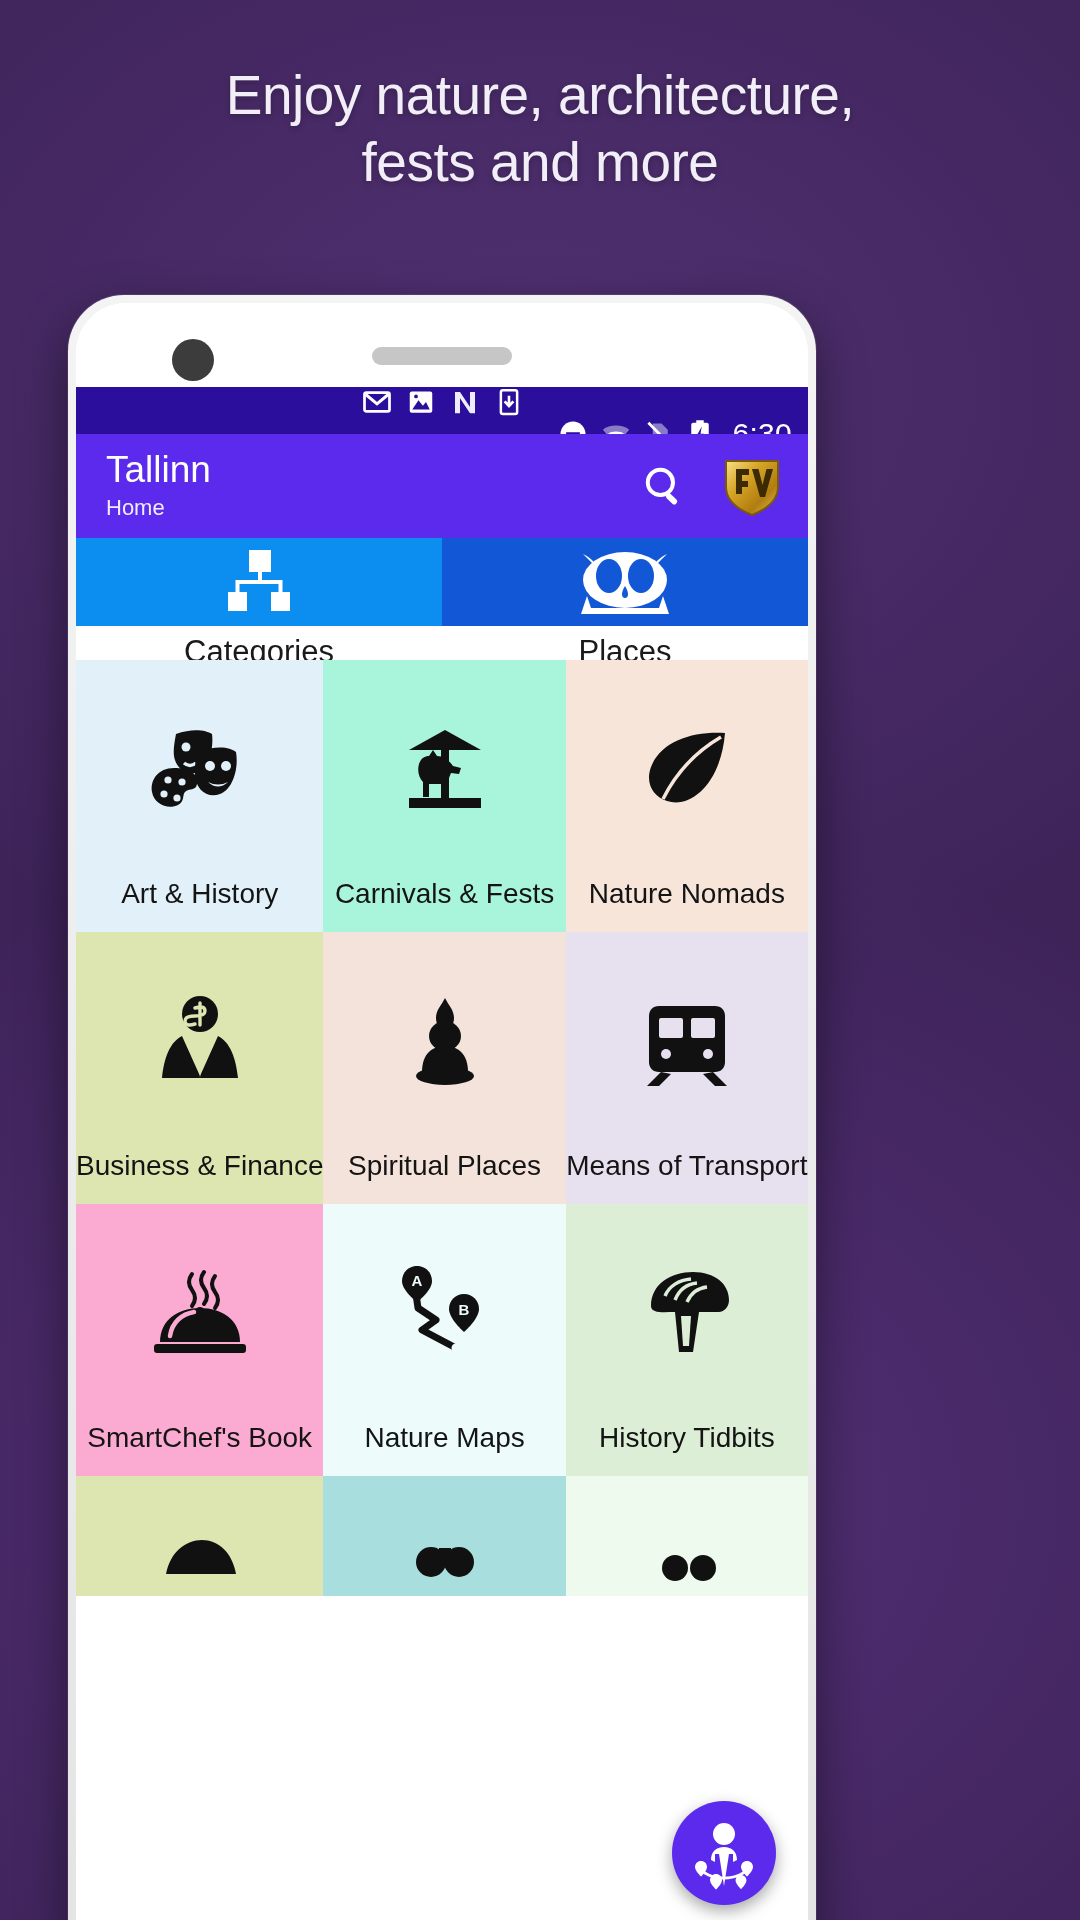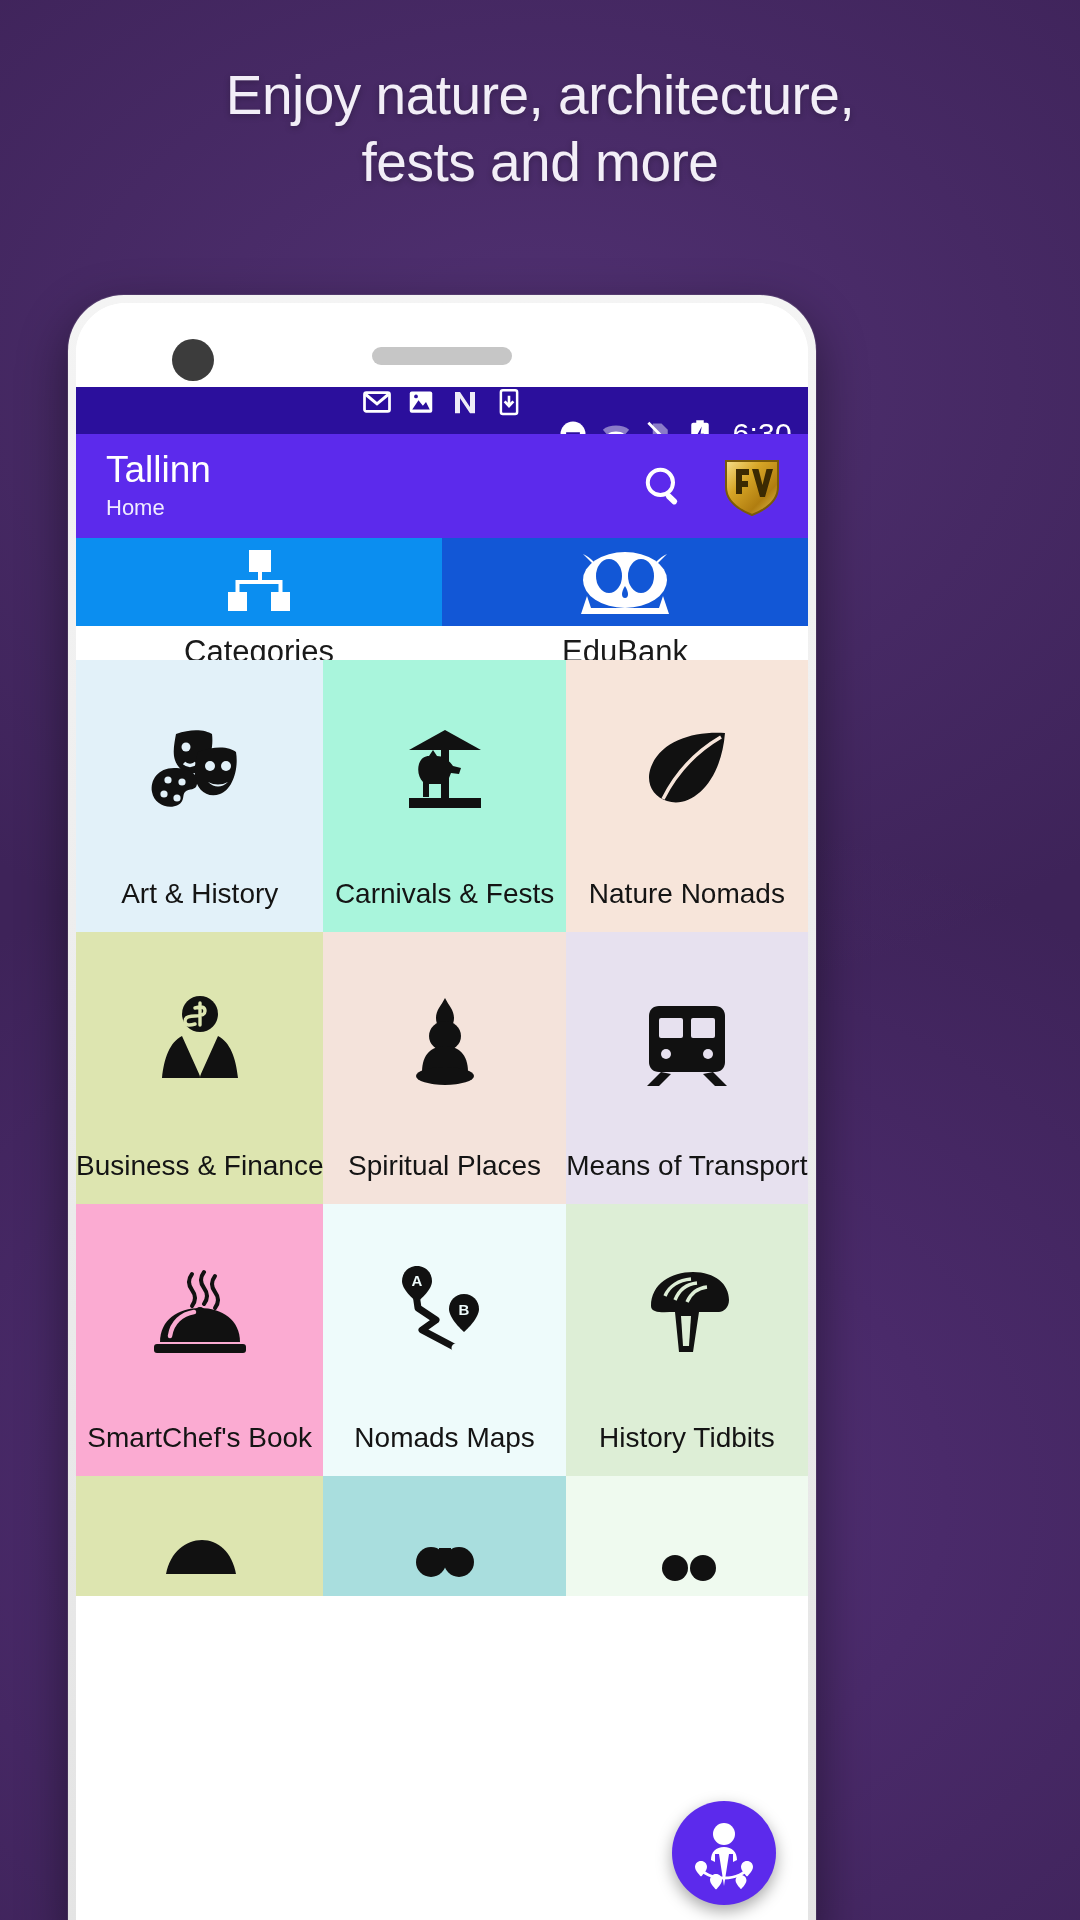--- a/index.html
+++ b/index.html
@@ -248,21 +248,21 @@
           <ellipse cx="64" cy="30" rx="13" ry="17" fill="#1257d6"></ellipse>
           <path d="M48 40 C44 46, 44 52, 48 52 C52 52, 52 46, 48 40 Z" fill="#1257d6"></path>
           <path d="M6 62 h84 v6 H6 Z" fill="#fff"></path>
           <path d="M10 50 L4 68 h12 Z" fill="#fff"></path>
           <path d="M86 50 L92 68 H80 Z" fill="#fff"></path>
         </svg>
       </div>
     </div>
     <div id="tablabels">
       <div class="tab-label">Categories</div>
-      <div class="tab-label">EduBank</div>
+      <div class="tab-label">Places</div>
     </div>
 
     <div id="grid">
 
       <div class="cell" style="background:#e2f1f9">
         <div class="cell-icon">
           <svg width="108" height="100" viewBox="0 0 108 100">
             <path d="M30 14 c16 -6 30 -4 36 0 c2 16 -4 34 -14 38 c-12 5 -22 -4 -24 -16 c-1 -8 1 -16 2 -22 Z" fill="#111"></path>
             <circle cx="40" cy="27" r="4.5" fill="#e2f1f9"></circle>
             <path d="M38 43 q6 5 12 0" stroke="#e2f1f9" stroke-width="3.5" fill="none"></path>
@@ -362,21 +362,21 @@
           <svg width="106" height="100" viewBox="0 0 106 100">
             <path d="M24 30 L26 44 L44 56 L30 66 L64 84" stroke="#111" stroke-width="7" fill="none" stroke-linejoin="round"></path>
             <circle cx="25" cy="32" r="4" fill="#eefbfb"></circle>
             <circle cx="64" cy="84" r="4.5" fill="#eefbfb"></circle>
             <path d="M25 2 C16 2, 10 9, 10 17 C10 27, 25 38, 25 38 C25 38, 40 27, 40 17 C40 9, 34 2, 25 2 Z" fill="#111"></path>
             <text x="25" y="22" font-family="Liberation Sans, sans-serif" font-size="15" font-weight="bold" fill="#eefbfb" text-anchor="middle">A</text>
             <path d="M72 30 C63 30, 57 37, 57 45 C57 55, 72 68, 72 68 C72 68, 87 55, 87 45 C87 37, 81 30, 72 30 Z" fill="#111"></path>
             <text x="72" y="51" font-family="Liberation Sans, sans-serif" font-size="15" font-weight="bold" fill="#eefbfb" text-anchor="middle">B</text>
           </svg>
         </div>
-        <div class="cell-label">Nomads Maps</div>
+        <div class="cell-label">Nature Maps</div>
       </div>
 
       <div class="cell" style="background:#ddeed6">
         <div class="cell-icon">
           <svg width="104" height="96" viewBox="0 0 104 96">
             <path d="M16 40 C16 18, 36 6, 58 6 C80 6, 94 18, 94 34 C94 42, 88 46, 84 46 L64 46 L58 86 L44 86 L40 46 C30 46, 16 48, 16 40 Z" fill="#111"></path>
             <path d="M30 30 C34 20, 44 14, 56 13" stroke="#ddeed6" stroke-width="3.4" fill="none"></path>
             <path d="M40 34 C44 24, 52 18, 62 17" stroke="#ddeed6" stroke-width="3.4" fill="none"></path>
             <path d="M52 36 C56 27, 63 22, 72 21" stroke="#ddeed6" stroke-width="3.4" fill="none"></path>
             <path d="M46 50 h10 l-2 30 h-6 Z" fill="#ddeed6"></path>

